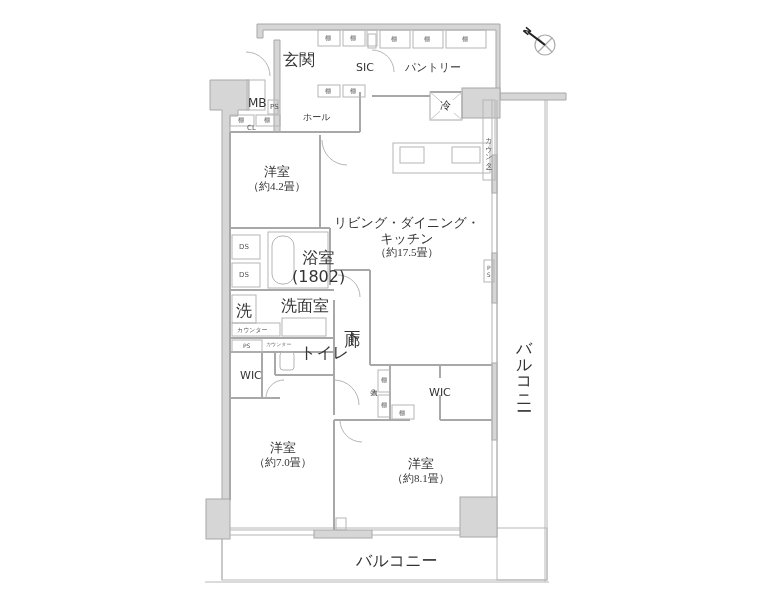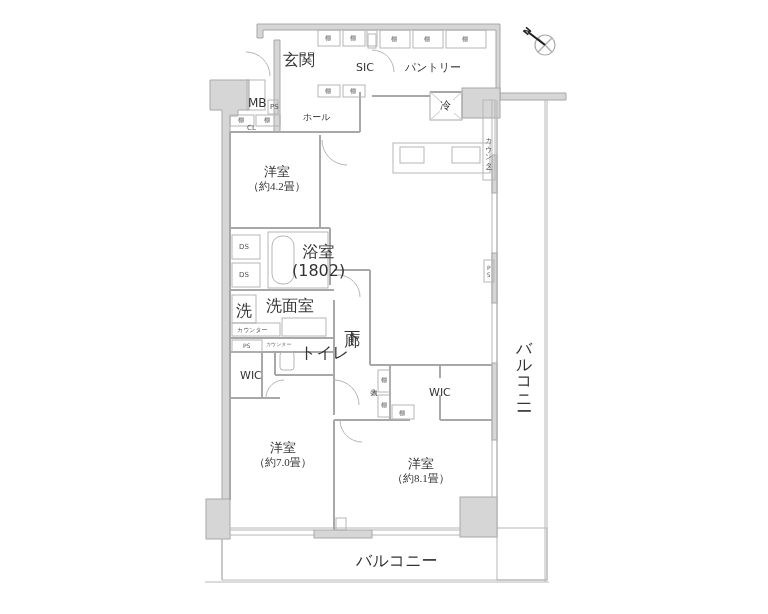--- a/index.html
+++ b/index.html
@@ -186,35 +186,38 @@
 <div class="lbl l6" style="left:462px;top:35px;">棚</div>
 <div class="lbl l6" style="left:325px;top:87px;">棚</div>
 <div class="lbl l6" style="left:350px;top:87px;">棚</div>
 
 <div class="lbl l13" style="left:248px;top:164px;">
   <div>洋室</div>
   <div class="l11">（約4.2畳）</div>
 </div>
 
 <div class="lbl l13" style="left:334px;top:215px;">
+  <div>リビング・ダイニング・</div>
+  <div>キッチン</div>
+  <div class="l11">（約17.5畳）</div>
 </div>
 
 <div class="lbl l7 vert" style="left:484px;top:133px;">カウンター</div>
 <div class="lbl l6 vert" style="left:485px;top:264px;">PS</div>
 
 <div class="lbl l7" style="left:239px;top:243px;">DS</div>
 <div class="lbl l7" style="left:239px;top:271px;">DS</div>
 
-<div class="lbl l12" style="left:292px;top:242px;">
+<div class="lbl l12" style="left:292px;top:248px;">
   <div>浴室</div>
   <div>(1802)</div>
 </div>
 
 <div class="lbl l12" style="left:236px;top:301px;">洗</div>
-<div class="lbl l12" style="left:266px;top:296px;">洗面室</div>
+<div class="lbl l12" style="left:281px;top:296px;">洗面室</div>
 <div class="lbl l6" style="left:237px;top:326px;">カウンター</div>
 <div class="lbl l6" style="left:243px;top:342px;">PS</div>
 <div class="lbl l6" style="left:266px;top:341px;font-size:5px;">カウンター</div>
 <div class="lbl l12" style="left:300px;top:343px;">トイレ</div>
 <div class="lbl l12 vert" style="left:343px;top:318px;">廊下</div>
 
 <div class="lbl l11" style="left:240px;top:369px;">WIC</div>
 <div class="lbl l11" style="left:429px;top:386px;">WIC</div>
 <div class="lbl l7 vert" style="left:369px;top:383px;">物入</div>
 <div class="lbl l6" style="left:381px;top:376px;">棚</div>

